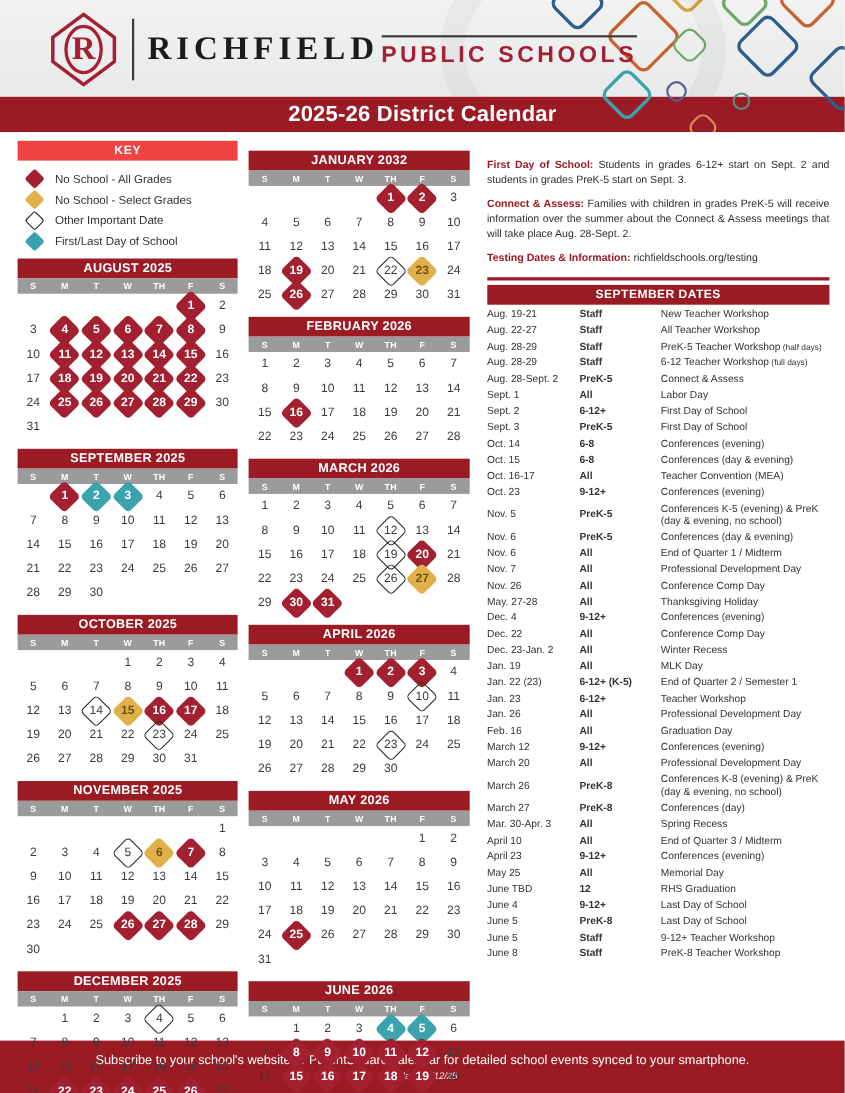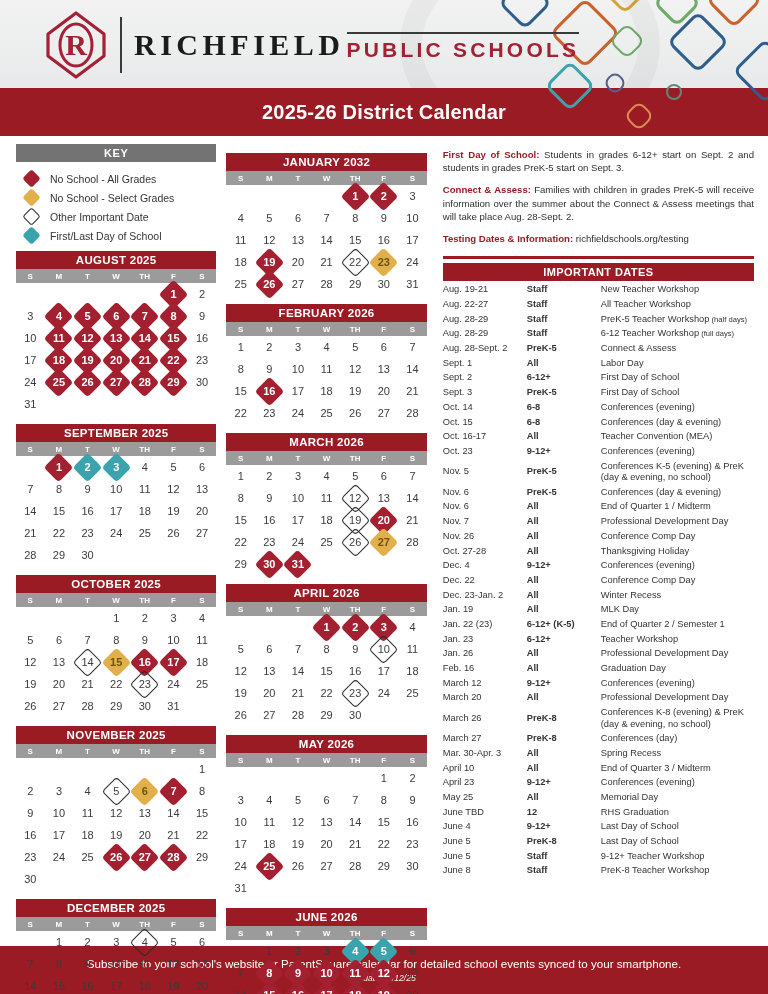--- a/index.html
+++ b/index.html
@@ -45,39 +45,39 @@
     line-height:1;
   }
   .brand-line2 {
     font-weight:bold; font-size:21px; letter-spacing:3.2px; color:#a32035;
     line-height:1; border-top:2px solid #3a3a3a; padding-top:5px; margin-top:2px;
   }
 
   
   .titlebar {
     position:relative;
-    height:48px; background:#9b1b24;
+    height:32px; background:#9b1b24;
     display:flex; align-items:center; justify-content:center;
     overflow:hidden;
   }
   .titlebar .title-text {
     color:#fff; font-size:20px; font-weight:600; letter-spacing:.2px; z-index:3;
   }
   .titlebar-deco { position:absolute; inset:0; overflow:hidden; pointer-events:none; }
 
   
   .body-wrap { display:flex; padding: 8px 14px 0 16px; gap: 6px; }
   .col { display:flex; flex-direction:column; }
   .col-a { width:206px; }
   .col-b { width:206px; margin-left:4px;}
   .col-c { width:320px; margin-left:10px; }
 
   
   .key-head {
-    background:#737373; color:#fff; text-align:center;
+    background:#ef4444; color:#fff; text-align:center;
     font-size:11px; font-weight:600; letter-spacing:.6px;
     padding:3px 0 3px 0;
   }
   .key-list { padding:4px 0 0 2px; }
   .key-row { display:flex; align-items:flex-end; height:19px; }
   .key-sw { width:26px; display:flex; justify-content:center; }
   .key-diamond {
     width:13px; height:13px; transform:rotate(45deg); border-radius:2.5px;
   }
   .key-label { font-size:10.5px; color:#333; margin-left:6px; }
@@ -110,21 +110,21 @@
   .day.m-gold .mark  { background:#e2b04b; }
   .day.m-teal .mark  { background:#3ba3ae; }
   .day.m-open .mark  { background:transparent; border:1.4px solid #2b2b2b; }
   .day.m-red .num, .day.m-teal .num { color:#fff; font-weight:600; }
   .day.m-gold .num { color:#6b5410; font-weight:600; }
   .day.empty { visibility:hidden; }
 
   
   .note { font-size:9.6px; line-height:13.2px; color:#2f2f2f; margin-bottom:9px; text-align:justify;}
   .note b { color:#9b1b24; }
-  .note.first { margin-top:4px; }
+  .note.first { margin-top:16px; }
 
   .rule { height:2.5px; background:#9b1b24; margin:2px 0 0 0; }
 
   .dates-head {
     background:#9b1b24; color:#fff; text-align:center;
     font-size:11px; font-weight:700; letter-spacing:.4px; padding:3px 0;
     margin-top:4px;
   }
   .dates-table { width:100%; border-collapse:collapse; margin-top:2px; }
   .dates-table td {
@@ -1449,21 +1449,21 @@
         </div>
     </div>
 
     <div class="col col-c">
       <div id="notes-area">
           <div class="note first"><b>First Day of School:</b><span> Students in grades 6-12+ start on Sept. 2 and students in grades PreK-5 start on Sept. 3.</span></div>
           <div class="note"><b>Connect &amp; Assess:</b><span> Families with children in grades PreK-5 will receive information over the summer about the Connect &amp; Assess meetings that will take place Aug. 28-Sept. 2.</span></div>
           <div class="note"><b>Testing Dates &amp; Information:</b><span> richfieldschools.org/testing</span></div>
         </div>
       <div class="rule"></div>
-      <div class="dates-head">IMPORTANT DATES</div>
+      <div class="dates-head">SEPTEMBER DATES</div>
       <table class="dates-table">
         <tbody id="dates-body">
             <tr>
               <td class="td-date">Aug. 19-21</td>
               <td class="td-grade">Staff</td>
               <td class="td-desc"><span>New Teacher Workshop</span></td>
             </tr>
             <tr>
               <td class="td-date">Aug. 22-27</td>
               <td class="td-grade">Staff</td>
@@ -1538,21 +1538,21 @@
               <td class="td-date">Nov. 7</td>
               <td class="td-grade">All</td>
               <td class="td-desc"><span>Professional Development Day</span></td>
             </tr>
             <tr>
               <td class="td-date">Nov. 26</td>
               <td class="td-grade">All</td>
               <td class="td-desc"><span>Conference Comp Day</span></td>
             </tr>
             <tr>
-              <td class="td-date">Oct. 27-28</td>
+              <td class="td-date">May. 27-28</td>
               <td class="td-grade">All</td>
               <td class="td-desc"><span>Thanksgiving Holiday</span></td>
             </tr>
             <tr>
               <td class="td-date">Dec. 4</td>
               <td class="td-grade">9-12+</td>
               <td class="td-desc"><span>Conferences (evening)</span></td>
             </tr>
             <tr>
               <td class="td-date">Dec. 22</td>

